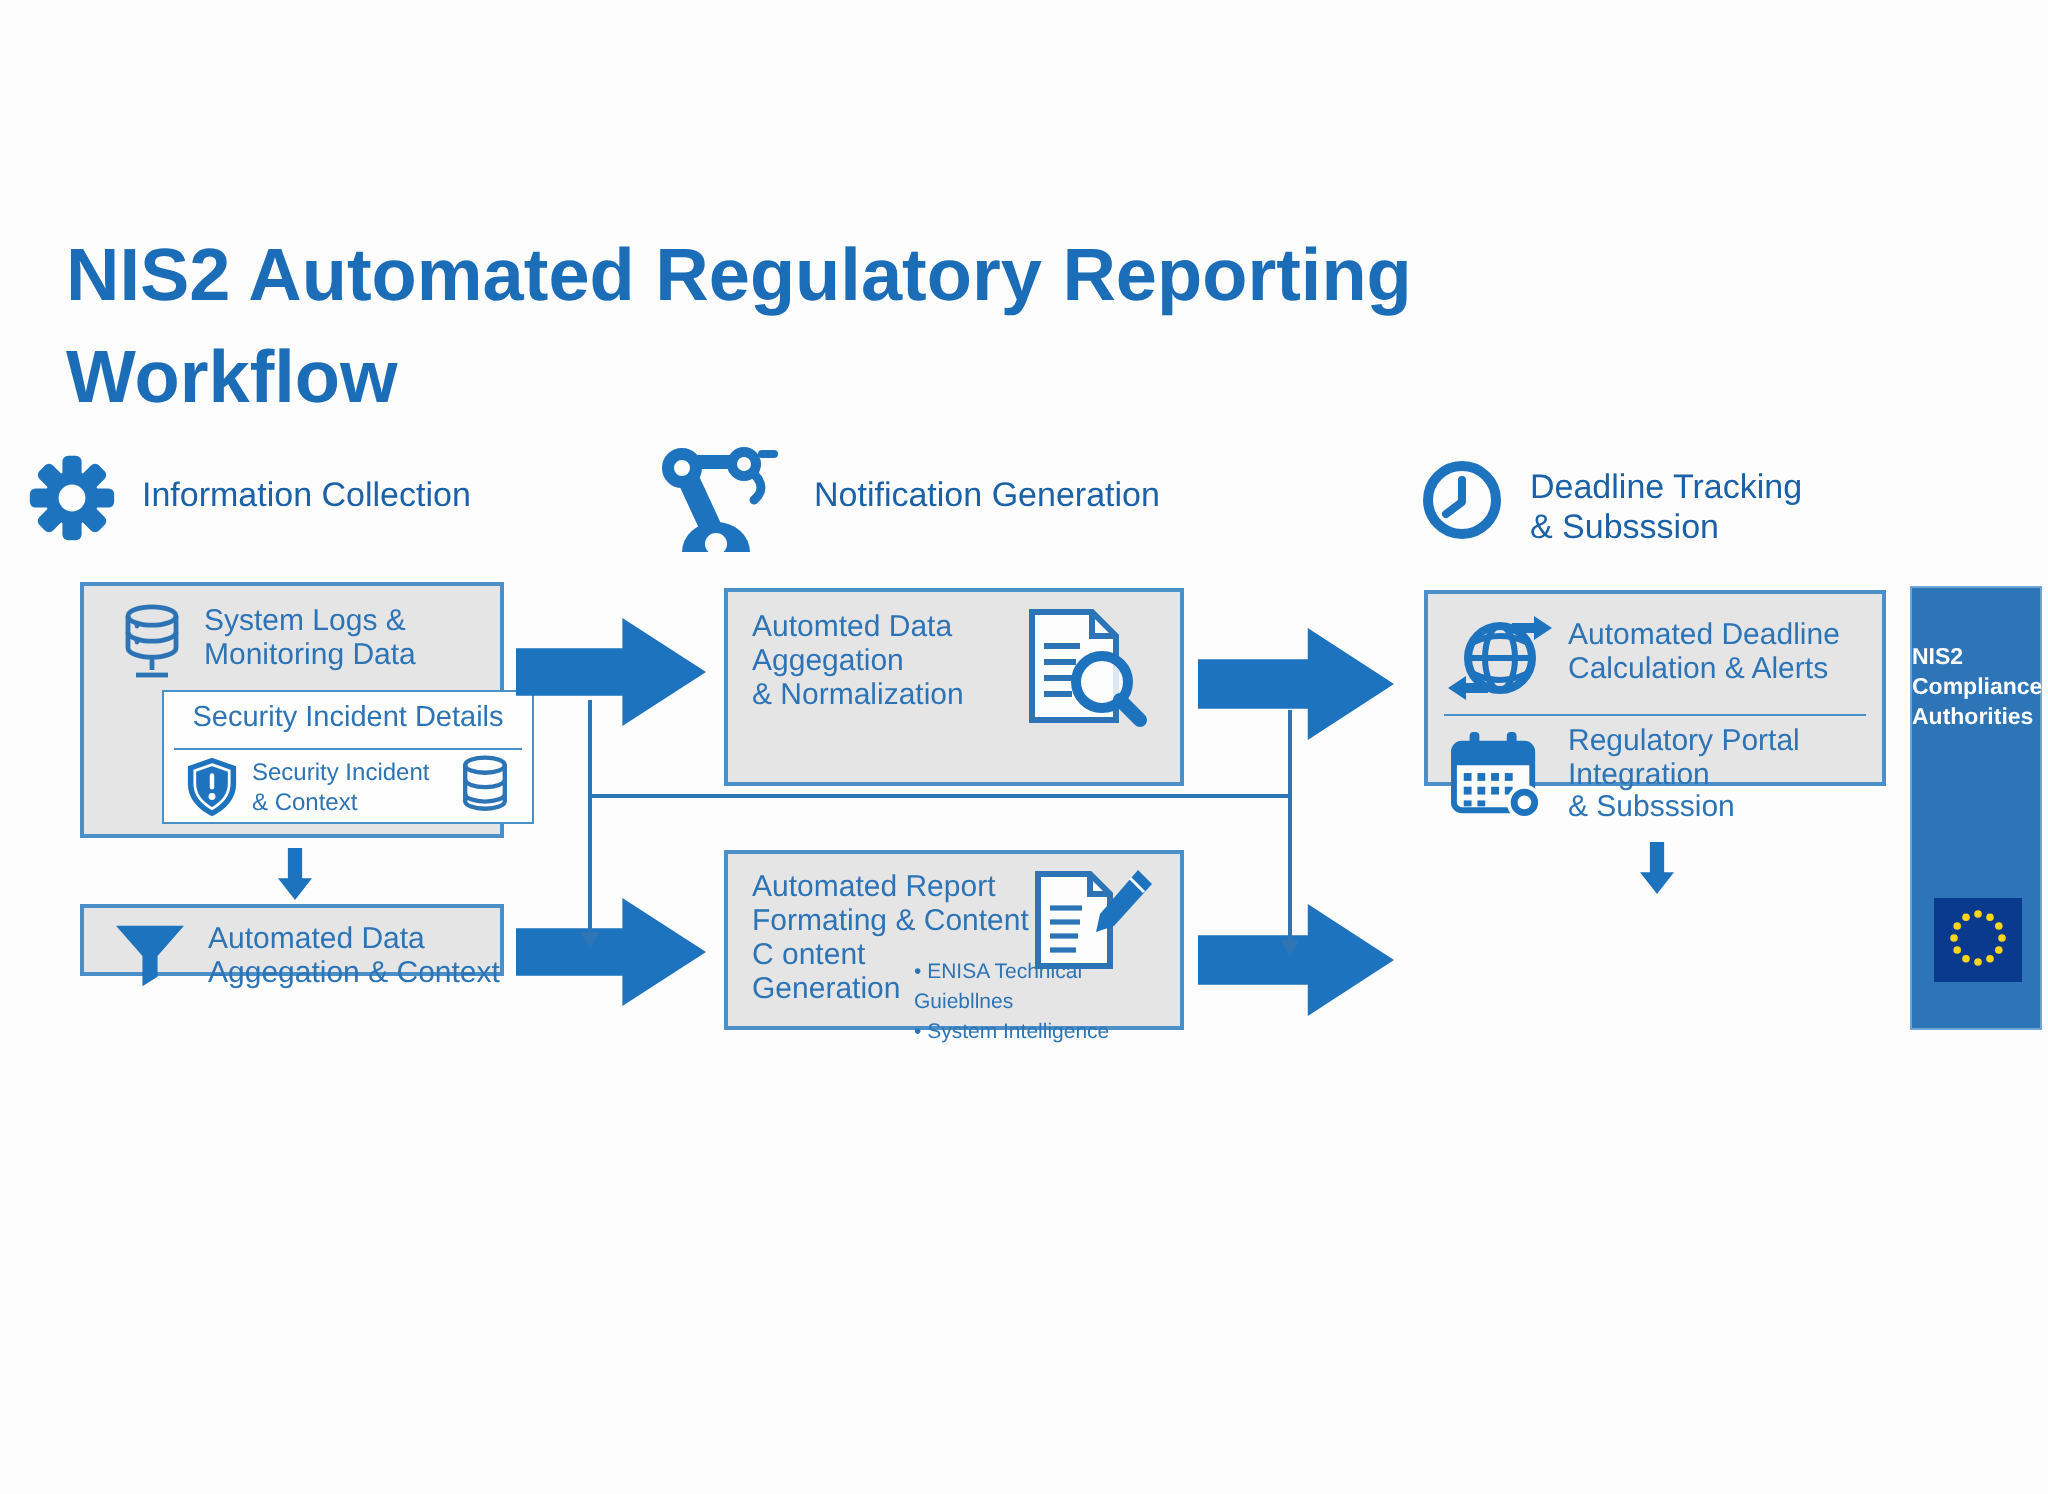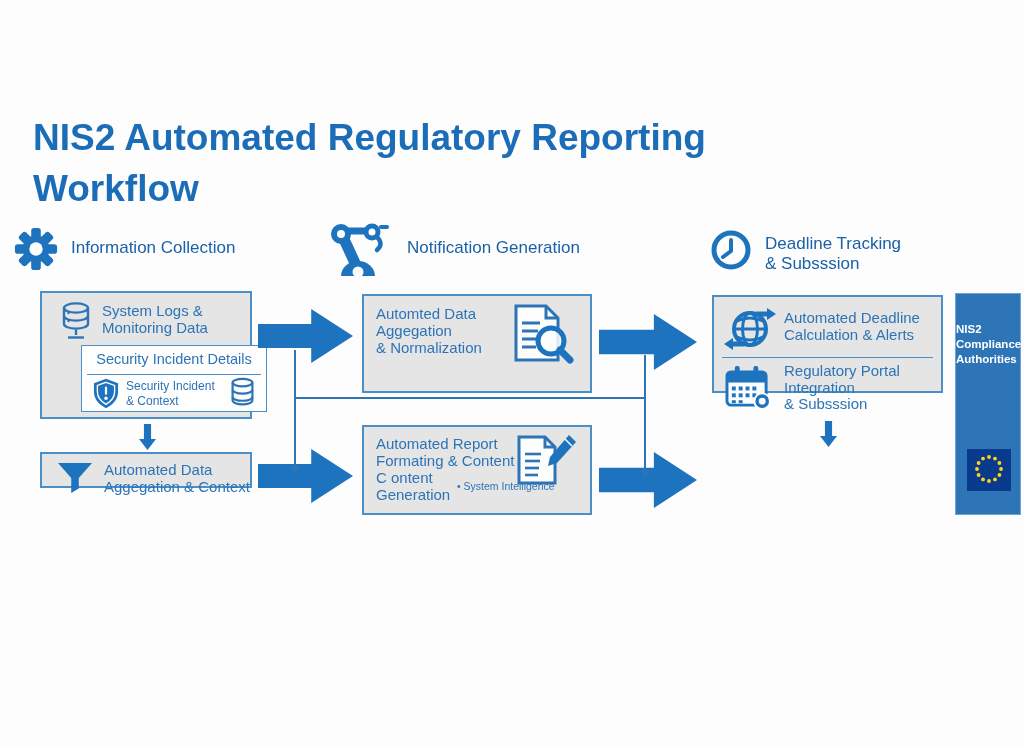--- a/index.html
+++ b/index.html
@@ -236,20 +236,21 @@
       </svg>
     </span>
   </div>
 
   <div class="wbox" id="box-m2">
     <div class="btxt ml" id="m2-txt">Automated Report
 Formating &amp; Content
 C ontent
 Generation</div>
     <ul id="m2-bullets">
+      <li>ENISA Technical Guiebllnes</li>
       <li>System Intelligence</li>
     </ul>
     <span class="box-icon" style="right:12px; top:6px;">
       <svg width="64" height="54" viewBox="0 0 64 54">
         <path d="M5 4 h26 l10 10 v36 H5 z" fill="#fdfdfd" stroke="#2d74b6" stroke-width="3"></path>
         <path d="M31 4 v10 h10" fill="none" stroke="#2d74b6" stroke-width="3"></path>
         <g stroke="#2d74b6" stroke-width="2.6">
           <line x1="11" y1="21" x2="27" y2="21"></line>
           <line x1="11" y1="28" x2="26" y2="28"></line>
           <line x1="11" y1="35" x2="25" y2="35"></line>

